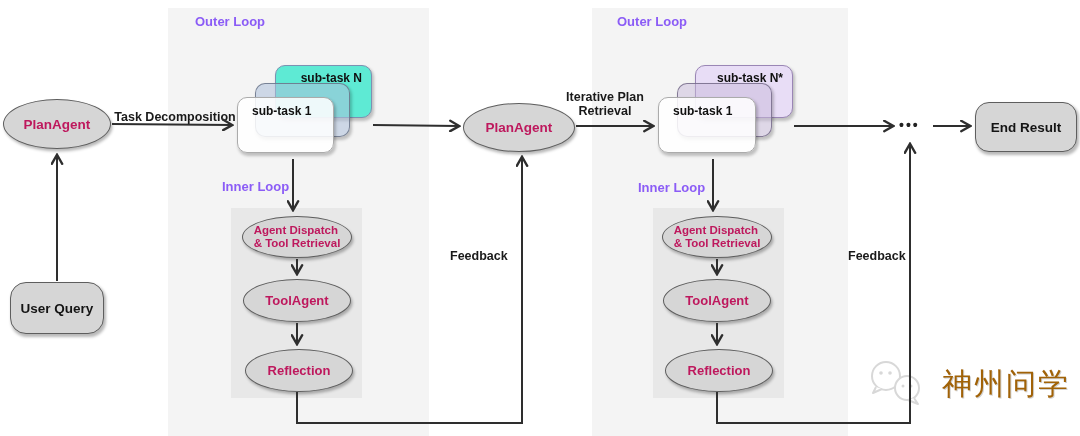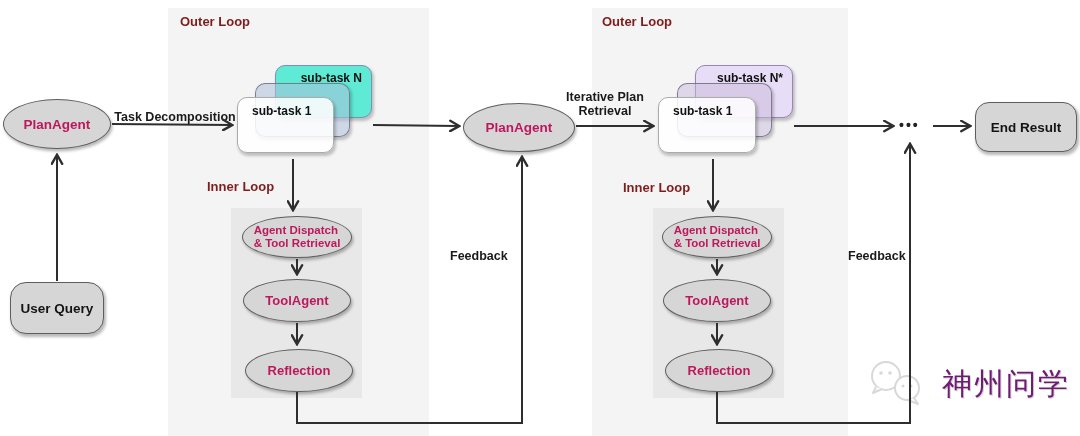--- a/index.html
+++ b/index.html
@@ -3,21 +3,21 @@
 <meta charset="utf-8">
 <style>
   html,body{margin:0;padding:0;background:#fff;}
   #canvas{
     position:relative;width:1080px;height:436px;background:#ffffff;
     font-family:"Liberation Sans",sans-serif;overflow:hidden;
   }
   .panel{position:absolute;background:#f4f4f4;}
   .panel-inner{position:absolute;background:#e8e8e8;}
   .panel-title{
-    position:absolute;font-size:13px;font-weight:700;color:#7f1d1d;white-space:nowrap;
+    position:absolute;font-size:13px;font-weight:700;color:#8b5cf6;white-space:nowrap;margin-left:15px;
   }
   .flow-label{
     position:absolute;font-size:12.5px;font-weight:700;color:#1a1a1a;
     white-space:nowrap;text-align:center;line-height:1.15;margin-top:8px;
   }
   .node-ellipse{
     position:absolute;border-radius:50%;background:#d6d6d6;border:1.5px solid #5e5e5e;
     display:flex;align-items:center;justify-content:center;text-align:left;
     font-weight:700;color:#be185d;box-shadow:1.5px 2.5px 3px rgba(0,0,0,.28);
     box-sizing:border-box;
@@ -37,21 +37,21 @@
   }
   .ellipsis-dots{
     position:absolute;font-size:14px;font-weight:700;color:#222;
     letter-spacing:2px;
   }
   #arrow-layer{position:absolute;left:0;top:0;pointer-events:none;z-index:30;}
   .watermark{
     position:absolute;z-index:5;display:flex;align-items:center;gap:6px;
   }
   .watermark-text{
-    font-size:30px;font-weight:400;color:#701a75;
+    font-size:30px;font-weight:400;color:#a16207;
     text-shadow:1px 1px 0 #d2d2d2;letter-spacing:2px;white-space:nowrap;
   }
   .z2{z-index:20;}
 </style>
 </head>
 <body>
 
 <div id="canvas">
 
   <div class="panel" style="left:168px;top:8px;width:261px;height:428px;"></div>

